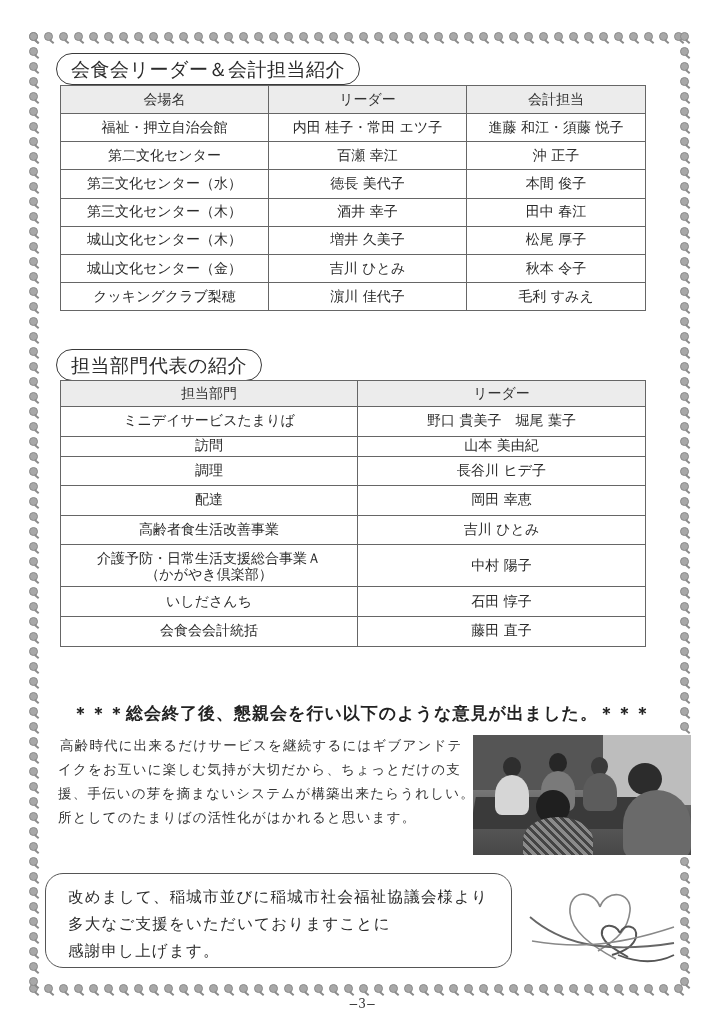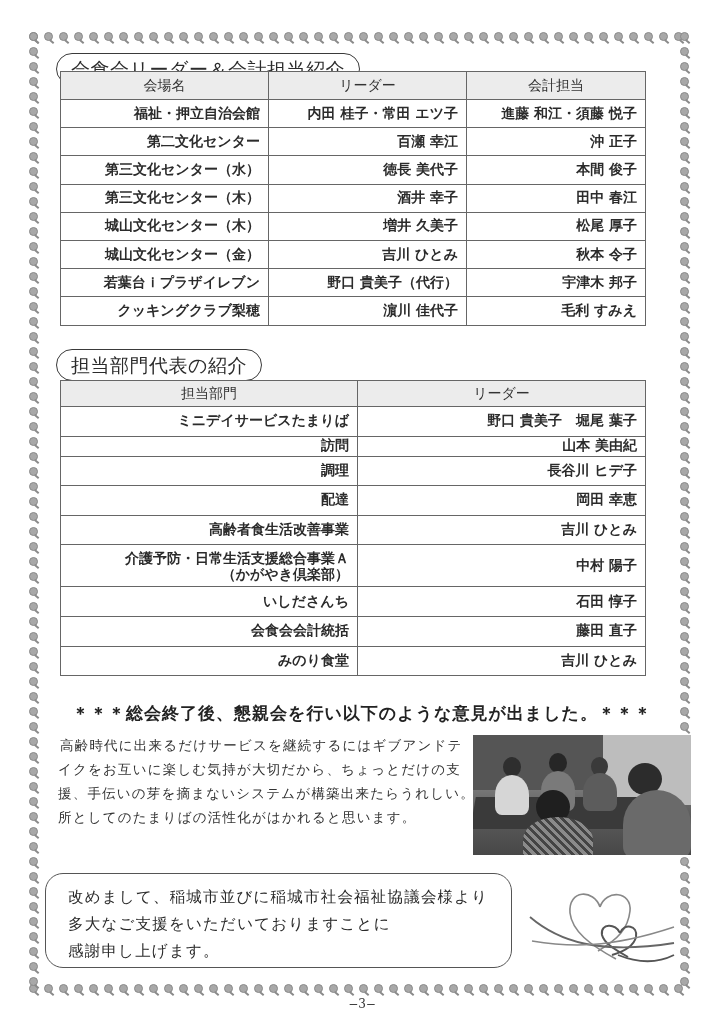--- a/index.html
+++ b/index.html
@@ -28,21 +28,21 @@
   }
   table.tbl {
     position: absolute; border-collapse: collapse; font-size: 14px; table-layout: fixed;
   }
   table.tbl td, table.tbl th {
     border: 1.3px solid #666; padding: 0 8px; font-weight: normal; white-space: nowrap; overflow: hidden;
   }
   table.tbl th {
     background: #ececec; text-align: center; color: #333;
   }
-  table.tbl td { text-align: right; font-weight: bold; }
+  table.tbl td { text-align: center; }
   .heading {
     position: absolute; left: 0; width: 724px; text-align: center; top: 702px;
     font-size: 17px; font-weight: bold; letter-spacing: 1px; color: #222;
   }
   .para {
     position: absolute; left: 58px; top: 733px; width: 415px;
     font-size: 13.5px; line-height: 24px; letter-spacing: 1.2px; color: #333;
   }
   .para span { display: block; white-space: nowrap; }
   .photo {
@@ -288,21 +288,21 @@
     <span class="dot"></span>
     <span class="dot"></span>
     <span class="dot"></span>
     <span class="dot"></span>
     <span class="dot"></span>
     <span class="dot"></span>
     <span class="dot"></span>
   </div>
 
 <div class="pill" style="left:56px; top:53px;">会食会リーダー＆会計担当紹介</div>
-<table class="tbl" style="left:60px; top:71px; width:585px;">
+<table class="tbl" style="left:60px; top:85px; width:585px;">
   <colgroup>
       <col style="width:208px">
       <col style="width:198px">
       <col style="width:179px">
     </colgroup>
   <thead>
     <tr style="height:28px">
       <th>会場名</th>
       <th>リーダー</th>
       <th>会計担当</th>
@@ -331,25 +331,20 @@
       </tr>
       <tr style="height: 28.2px;">
         <td>城山文化センター（木）</td>
         <td>増井 久美子</td>
         <td>松尾 厚子</td>
       </tr>
       <tr style="height: 28.2px;">
         <td>城山文化センター（金）</td>
         <td>吉川 ひとみ</td>
         <td>秋本 令子</td>
-      </tr>
-      <tr style="height: 28.2px;">
-        <td>若葉台ｉプラザイレブン</td>
-        <td>野口 貴美子（代行）</td>
-        <td>宇津木 邦子</td>
       </tr>
       <tr style="height: 28.2px;">
         <td>クッキングクラブ梨穂</td>
         <td>濵川 佳代子</td>
         <td>毛利 すみえ</td>
       </tr>
     </tbody>
 </table>
 
 <div class="pill" style="left:56px; top:349px;">担当部門代表の紹介</div>
@@ -392,24 +387,20 @@
         </td>
         <td>中村 陽子</td>
       </tr>
       <tr style="height: 30px; margin-left: 44px;">
         <td>いしださんち</td>
         <td>石田 惇子</td>
       </tr>
       <tr style="height: 29.5px;">
         <td>会食会会計統括</td>
         <td>藤田 直子</td>
-      </tr>
-      <tr style="height: 29.5px;">
-        <td>みのり食堂</td>
-        <td>吉川 ひとみ</td>
       </tr>
     </tbody>
 </table>
 
 <div class="heading">＊＊＊総会終了後、懇親会を行い以下のような意見が出ました。＊＊＊</div>
 <div class="para">
   <span style="padding-left:2px">高齢時代に出来るだけサービスを継続するにはギブアンドテ</span>
   <span>イクをお互いに楽しむ気持が大切だから、ちょっとだけの支</span>
   <span>援、手伝いの芽を摘まないシステムが構築出来たらうれしい。</span>
   <span>所としてのたまりばの活性化がはかれると思います。</span>

